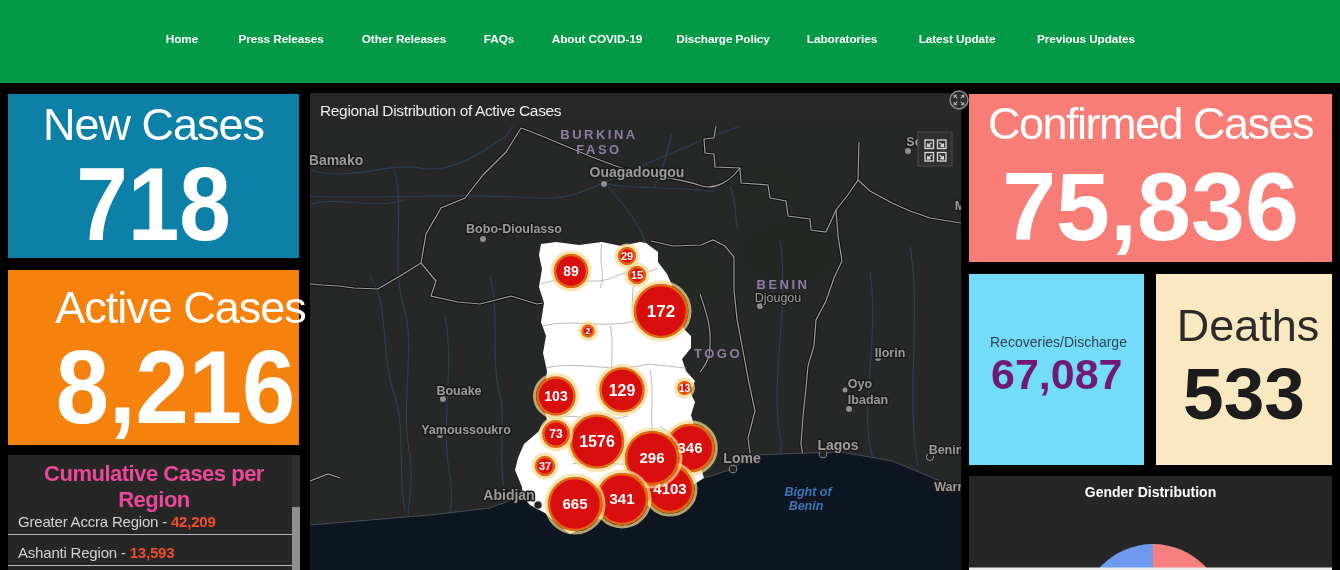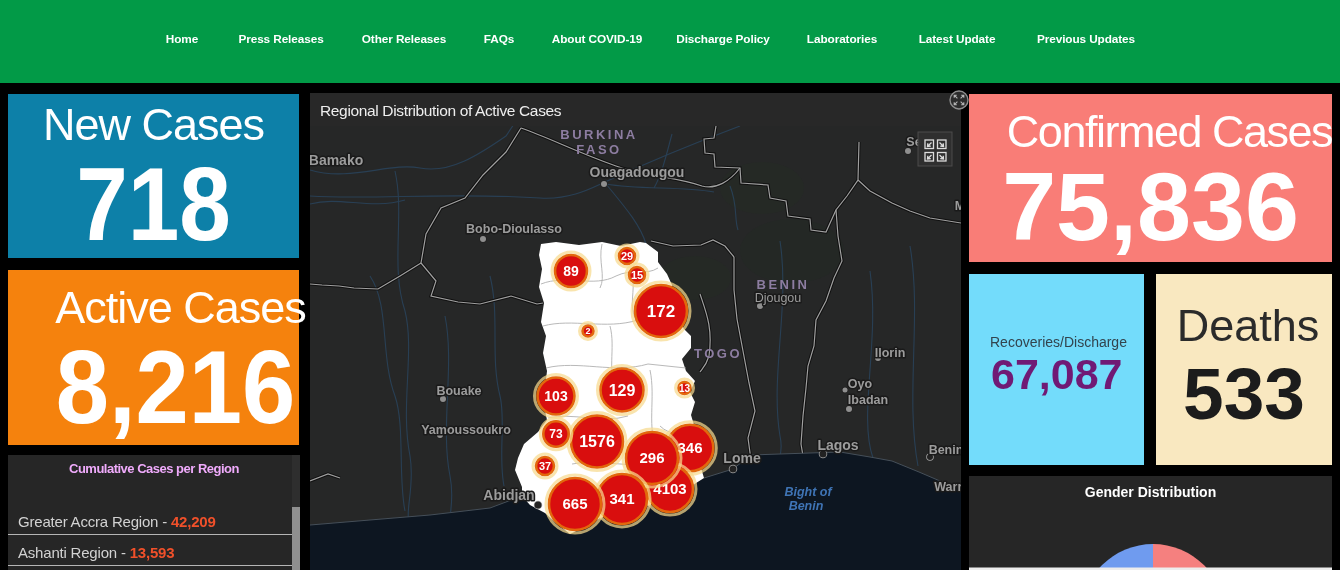--- a/index.html
+++ b/index.html
@@ -28,21 +28,21 @@
 
 <div class="card" style="left:8px; top:94px; width:291px; height:164px; background:#0d80a8;">
   <div class="bigtitle" style="top:5px;">New Cases</div>
   <div class="bignum" style="top:52px; font-size:103px; transform:scaleX(0.9);">718</div>
 </div>
 <div class="card" style="left:8px; top:270px; width:291px; height:175px; background:#f5820d;padding-left:27px;">
   <div class="bigtitle" style="top:12px;">Active Cases</div>
   <div class="bignum" style="top:59px; margin-left:-5px; font-size:103px; transform:scaleX(0.93);">8,216</div>
 </div>
 <div class="card" style="left:8px; top:455px; width:292px; height:115px; background:#262626; overflow:hidden;">
-  <div style="position:absolute; top:6px; width:100%; text-align:center; color:#f0abfc; font-weight:bold; font-size:13px; letter-spacing:-0.5px;">Cumulative Cases per Region</div>
+  <div style="position:absolute; top:6px; width:100%; text-align:center; color:#ec4899; font-weight:bold; font-size:22px; letter-spacing:-0.5px;">Cumulative Cases per Region</div>
   <div style="position:absolute; top:58px; left:10px; color:#d2d2d2; font-size:15px; letter-spacing:-0.2px;">Greater Accra Region - <b style="color:#f0502a">42,209</b></div>
   <div style="position:absolute; top:79px; left:0; width:284px; border-top:1.5px solid #b5b5b5;"></div>
   <div style="position:absolute; top:89px; left:10px; color:#d2d2d2; font-size:15px; letter-spacing:-0.2px;">Ashanti Region - <b style="color:#f0502a">13,593</b></div>
   <div style="position:absolute; top:110px; left:0; width:284px; border-top:1.5px solid #b5b5b5;"></div>
   <div style="position:absolute; left:284px; top:0px; width:8px; height:115px; background:#2e2e2e;"></div>
   <div style="position:absolute; left:284px; top:52px; width:8px; height:63px; background:#8f8f8f;"></div>
 </div>
 
 <div class="card" style="left:310px; top:93px; width:651px; height:477px; background:#282828;">
   <div style="position:absolute; left:10px; top:9px; color:#eeeeee; font-size:15.5px; letter-spacing:-0.35px;">Regional Distribution of Active Cases</div>
@@ -235,21 +235,21 @@
   <circle cx="11" cy="11" r="9" fill="#2c2c2c" stroke="#8e8e8e" stroke-width="1.4"></circle>
   <g stroke="#b5b5b5" stroke-width="1.1" fill="none">
     <path d="M9.4,9.4 L6.2,6.2 M6.2,8.8 L6.2,6.2 L8.8,6.2"></path>
     <path d="M12.6,9.4 L15.8,6.2 M13.2,6.2 L15.8,6.2 L15.8,8.8"></path>
     <path d="M9.4,12.6 L6.2,15.8 M6.2,13.2 L6.2,15.8 L8.8,15.8"></path>
     <path d="M12.6,12.6 L15.8,15.8 M13.2,15.8 L15.8,15.8 L15.8,13.2"></path>
   </g>
 </svg>
 
 <div class="card" style="left:969px; top:94px; width:363px; height:168px; background:#f97d77;">
-  <div class="bigtitle" style="top:12px; letter-spacing:-1.5px;text-align:right;">Confirmed Cases</div>
+  <div class="bigtitle" style="top:4px; letter-spacing:-1.5px;">Confirmed Cases</div>
   <div class="bignum" style="top:57px; font-size:97px;">75,836</div>
 </div>
 <div class="card" style="left:969px; top:274px; width:175px; height:191px; background:#73dcfb;">
   <div style="position:absolute; left:21px; top:60px; color:#32444e; font-size:14px;">Recoveries/Discharge</div>
   <div style="position:absolute; left:22px; top:76px; color:#701a75; font-size:43px; font-weight:bold;">67,087</div>
 </div>
 <div class="card" style="left:1156px; top:274px; width:176px; height:191px; background:#f9e8c0;">
   <div style="position:absolute; width:100%; text-align:center; top:26px; left:4px; color:#2b2b2b; font-size:45px;">Deaths</div>
   <div style="position:absolute; width:100%; text-align:center; top:78px; color:#1c1c1c; font-size:73px; font-weight:bold;">533</div>
 </div>

